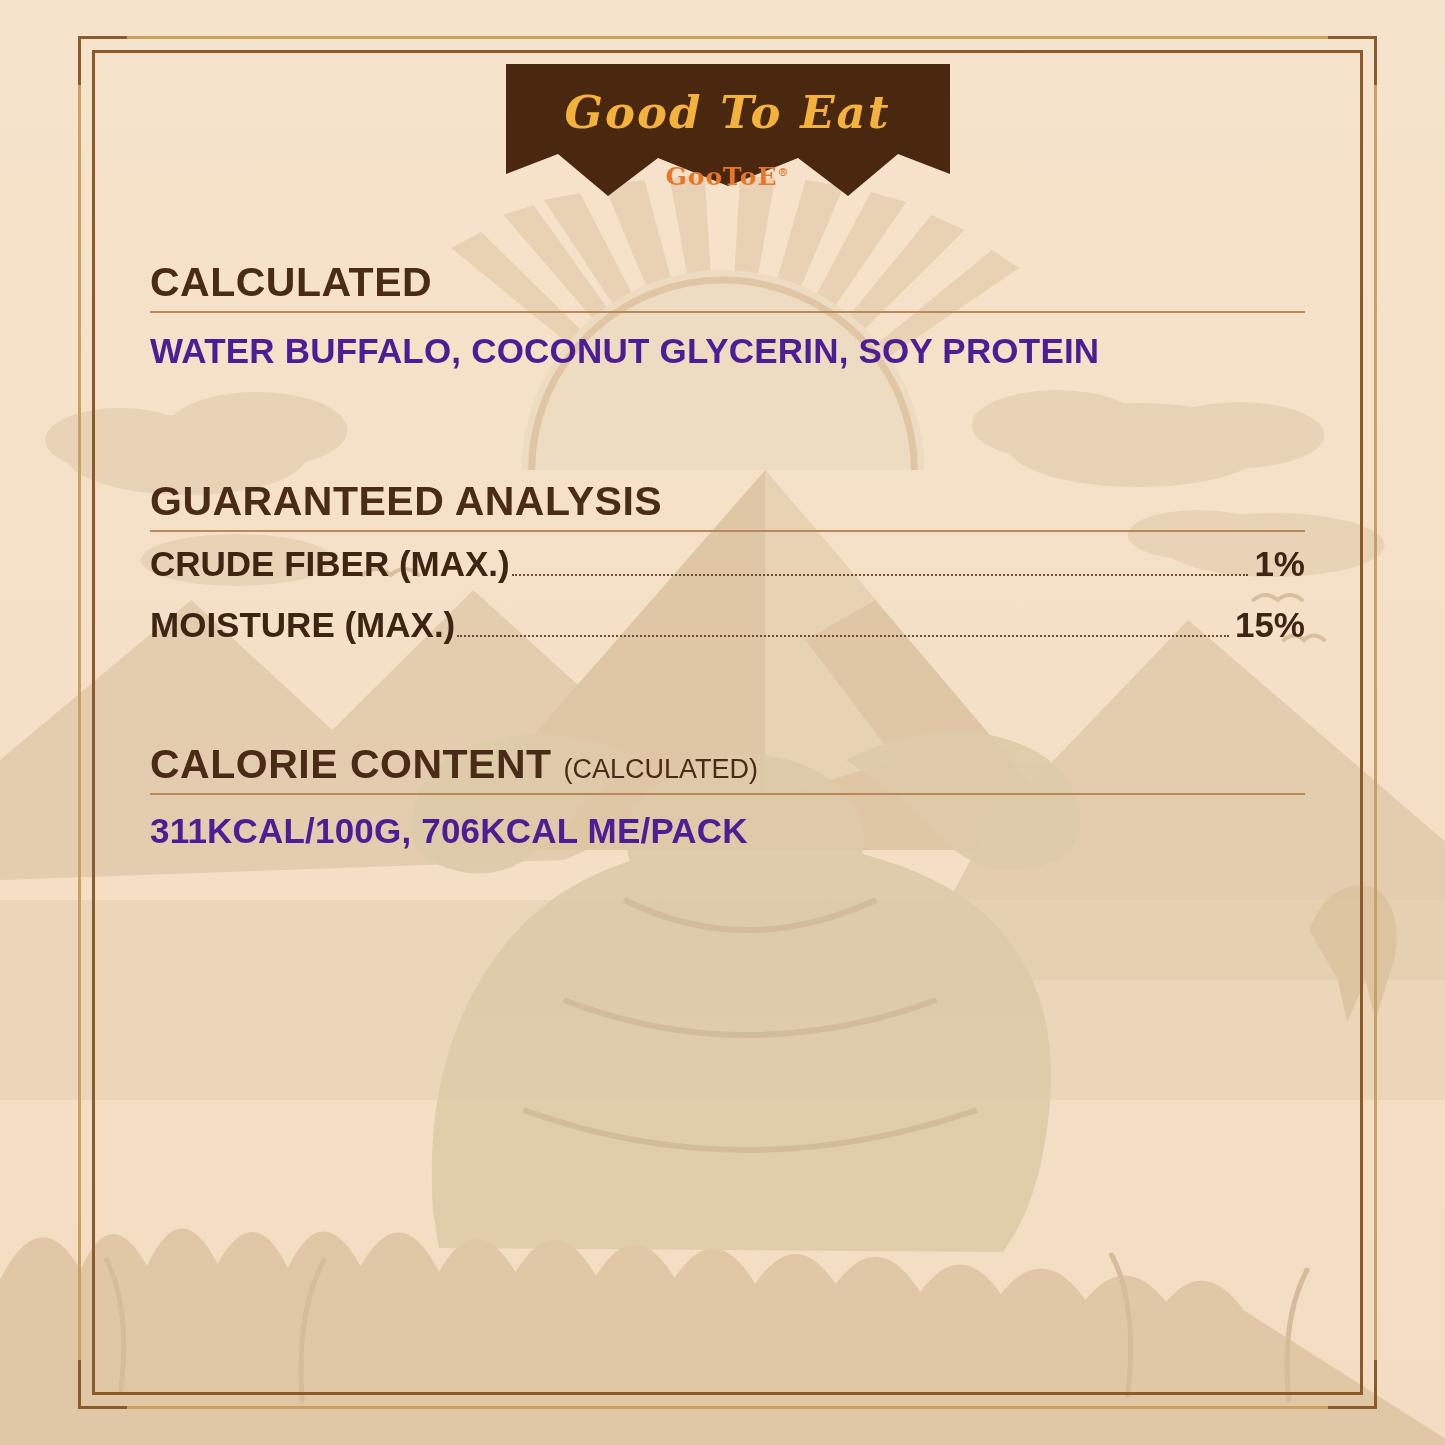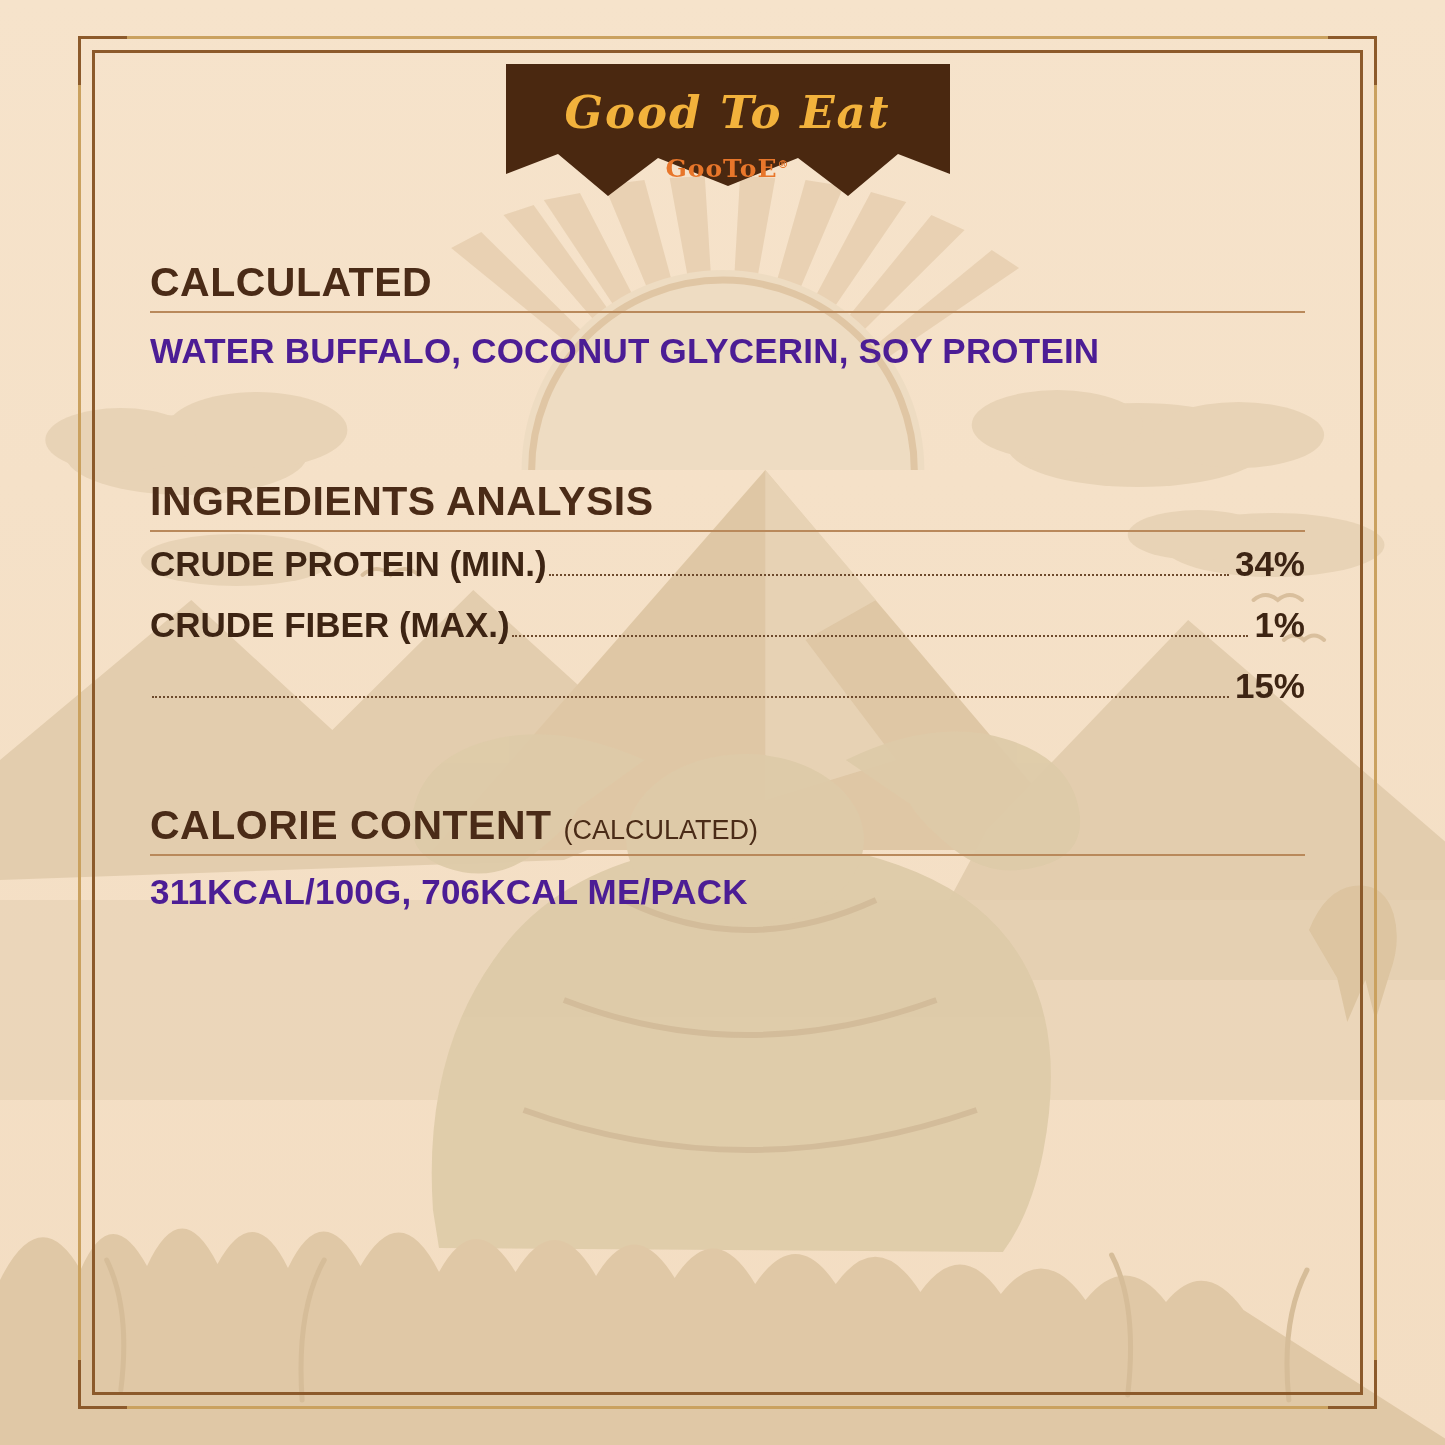--- a/index.html
+++ b/index.html
@@ -91,21 +91,21 @@
     font-weight: bold;
     font-size: 45px;
     letter-spacing: 2px;
     color: #f2b23c;
     text-shadow: 1px 1px 0 #4a2810;
   }
   .brand-mark {
     position: absolute;
     left: 0;
     right: 0;
-    top: 108px;
+    top: 116px;
     text-align: center;
     font-family: "DejaVu Serif", serif;
     font-weight: bold;
     font-size: 25px;
     color: #e8762a;
     letter-spacing: 1px;
   }
   .brand-mark sup {
     font-size: 11px;
     vertical-align: super;
@@ -288,38 +288,34 @@
 
   <div class="content">
 
     <div class="section" id="ingredients-section">
       <div class="section-title">CALCULATED</div>
       <div class="rule"></div>
       <div class="body-line">WATER BUFFALO, COCONUT GLYCERIN, SOY PROTEIN</div>
     </div>
 
     <div class="section" id="analysis-section">
-      <div class="section-title">INGREDIENTS ANALYSIS</div>
+      <div class="section-title">GUARANTEED ANALYSIS</div>
       <div class="rule"></div>
       <div class="analysis-rows">
 
-        <div class="analysis-row">
-          <span class="nutrient">CRUDE PROTEIN (MIN.)</span>
-          <span class="dots"></span>
-          <span class="value">34%</span>
-        </div>
 
 
         <div class="analysis-row">
           <span class="nutrient">CRUDE FIBER (MAX.)</span>
           <span class="dots"></span>
           <span class="value">1%</span>
         </div>
 
         <div class="analysis-row">
+          <span class="nutrient">MOISTURE (MAX.)</span>
           <span class="dots"></span>
           <span class="value">15%</span>
         </div>
 
 
       </div>
     </div>
 
     <div class="section" id="calorie-section">
       <div class="section-title">

